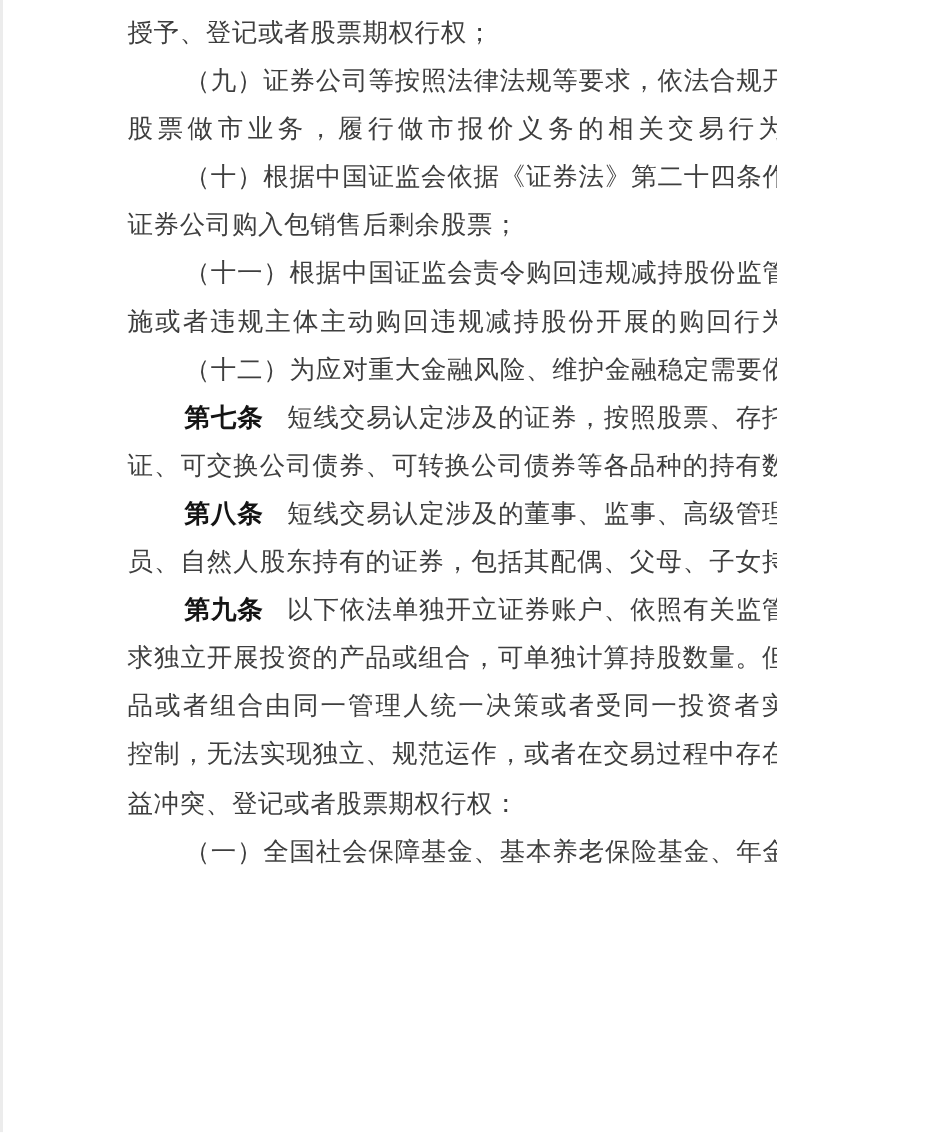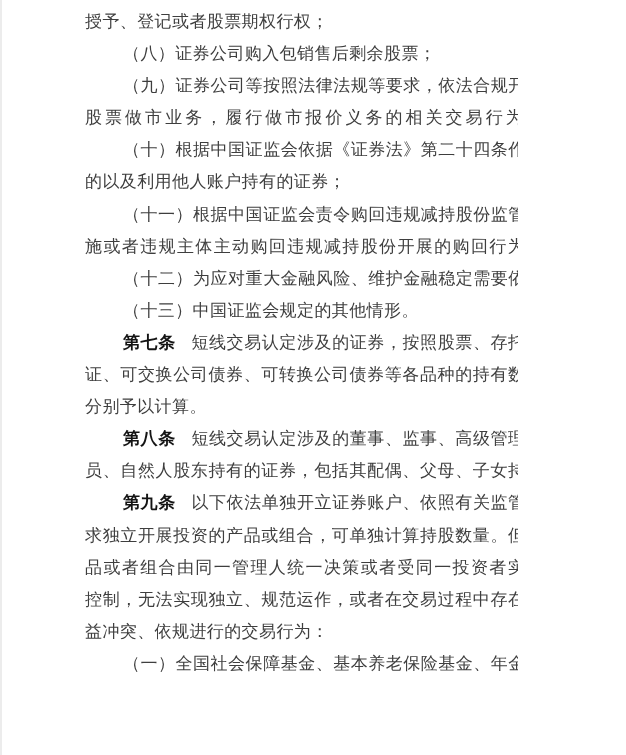--- a/index.html
+++ b/index.html
@@ -59,21 +59,20 @@
     width: 15px;
   }
 </style>
 </head>
 <body>
 
 <div class="page" style="--page-bg: #ffffff; --text-color: #3e3e3e; --bold-color: #141414;">
   <div class="page-edge" style="background: rgb(236, 236, 236);"></div>
   <div class="doc-body" id="doc-body">
       <div class="line"><span>授予、登记或者股票期权行权；</span></div>
-      <div class="line indent"><span>（八）证券公司购入包销售后剩余股票；</span></div>
       <div class="line full indent">
         <span class="ch">（</span>
         <span class="ch">九</span>
         <span class="ch">）</span>
         <span class="ch">证</span>
         <span class="ch">券</span>
         <span class="ch">公</span>
         <span class="ch">司</span>
         <span class="ch">等</span>
         <span class="ch">按</span>
@@ -137,21 +136,21 @@
         <span class="ch">法</span>
         <span class="ch">》</span>
         <span class="ch">第</span>
         <span class="ch">二</span>
         <span class="ch">十</span>
         <span class="ch">四</span>
         <span class="ch">条</span>
         <span class="ch">作</span>
         <span class="ch">出</span>
       </div>
-      <div class="line"><span>的以及利用他人账户持有的证券；</span></div>
+      <div class="line"><span>证券公司购入包销售后剩余股票；</span></div>
       <div class="line full indent">
         <span class="ch">（</span>
         <span class="ch">十</span>
         <span class="ch">一</span>
         <span class="ch">）</span>
         <span class="ch">根</span>
         <span class="ch">据</span>
         <span class="ch">中</span>
         <span class="ch">国</span>
         <span class="ch">证</span>
@@ -217,21 +216,20 @@
         <span class="ch">护</span>
         <span class="ch">金</span>
         <span class="ch">融</span>
         <span class="ch">稳</span>
         <span class="ch">定</span>
         <span class="ch">需</span>
         <span class="ch">要</span>
         <span class="ch">依</span>
         <span class="ch">法</span>
       </div>
-      <div class="line indent"><span>（十三）中国证监会规定的其他情形。</span></div>
       <div class="line full indent">
         <span class="ch bold">第</span>
         <span class="ch bold">七</span>
         <span class="ch bold">条</span>
         <span class="gap"></span>
         <span class="ch">短</span>
         <span class="ch">线</span>
         <span class="ch">交</span>
         <span class="ch">易</span>
         <span class="ch">认</span>
@@ -272,21 +270,20 @@
         <span class="ch">等</span>
         <span class="ch">各</span>
         <span class="ch">品</span>
         <span class="ch">种</span>
         <span class="ch">的</span>
         <span class="ch">持</span>
         <span class="ch">有</span>
         <span class="ch">数</span>
         <span class="ch">量</span>
       </div>
-      <div class="line"><span>分别予以计算。</span></div>
       <div class="line full indent">
         <span class="ch bold">第</span>
         <span class="ch bold">八</span>
         <span class="ch bold">条</span>
         <span class="gap"></span>
         <span class="ch">短</span>
         <span class="ch">线</span>
         <span class="ch">交</span>
         <span class="ch">易</span>
         <span class="ch">认</span>
@@ -436,21 +433,21 @@
         <span class="ch">在</span>
         <span class="ch">交</span>
         <span class="ch">易</span>
         <span class="ch">过</span>
         <span class="ch">程</span>
         <span class="ch">中</span>
         <span class="ch">存</span>
         <span class="ch">在</span>
         <span class="ch">利</span>
       </div>
-      <div class="line"><span>益冲突、依规进行的交易行为：</span></div>
+      <div class="line"><span>益冲突、登记或者股票期权行权：</span></div>
       <div class="line full indent">
         <span class="ch">（</span>
         <span class="ch">一</span>
         <span class="ch">）</span>
         <span class="ch">全</span>
         <span class="ch">国</span>
         <span class="ch">社</span>
         <span class="ch">会</span>
         <span class="ch">保</span>
         <span class="ch">障</span>

